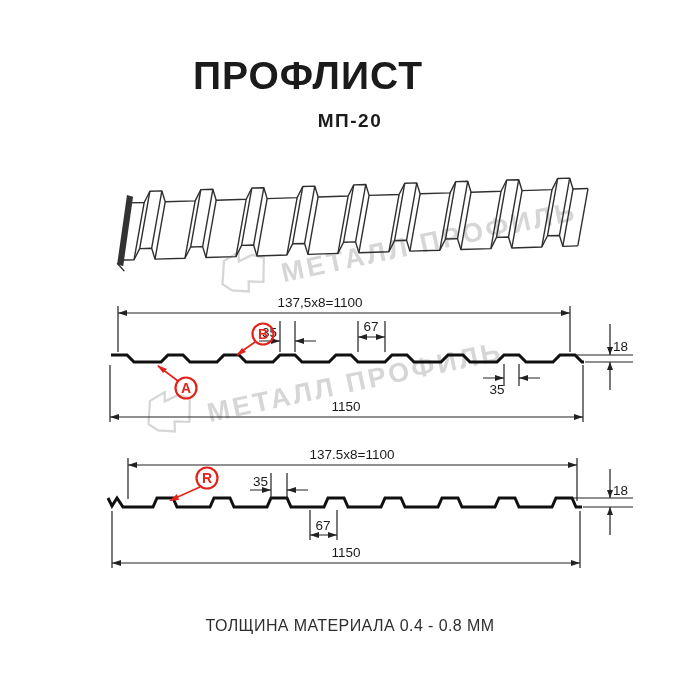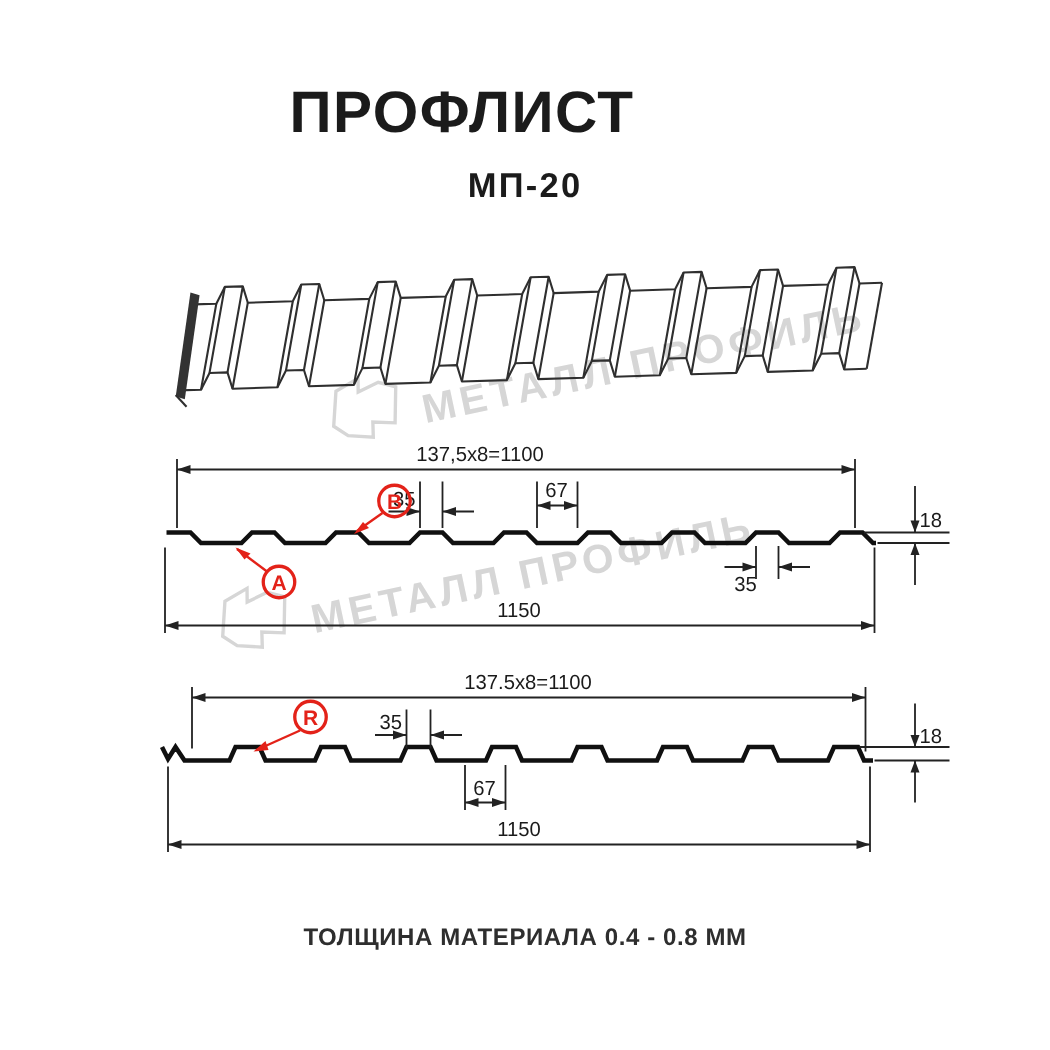--- a/index.html
+++ b/index.html
@@ -6,25 +6,25 @@
   body{
     width:700px;height:700px;position:relative;background:#ffffff;
     font-family:"Liberation Sans", sans-serif;overflow:hidden;
   }
   .hdr-title{
     position:absolute;top:54px;left:0;width:616px;text-align:center;
     font-size:39px;font-weight:800;letter-spacing:1px;color:#1b1b1b;z-index:3;
   }
   .hdr-sub{
     position:absolute;top:110px;left:0;width:700px;text-align:center;
-    font-size:23px;font-weight:600;letter-spacing:1.5px;color:#1b1b1b;z-index:3;
+    font-size:19px;font-weight:600;letter-spacing:1.5px;color:#1b1b1b;z-index:3;
   }
   .caption{
     position:absolute;top:617px;left:0;width:700px;text-align:center;
-    font-size:16px;font-weight:700;letter-spacing:0.4px;color:#2e2e2e;z-index:3;
+    font-size:16px;font-weight:400;letter-spacing:0.4px;color:#2e2e2e;z-index:3;
   }
   .watermark{
     position:absolute;z-index:1;display:flex;align-items:flex-end;gap:8px;
     transform:rotate(-12deg);transform-origin:0 100%;pointer-events:none;
   }
   .watermark .wm-text{
     font-size:27px;font-weight:bold;letter-spacing:3px;white-space:nowrap;
     color:var(--watermark_gray,#d6d6d6);line-height:1;
   }
   #wm1{left:224px;top:254px;}

